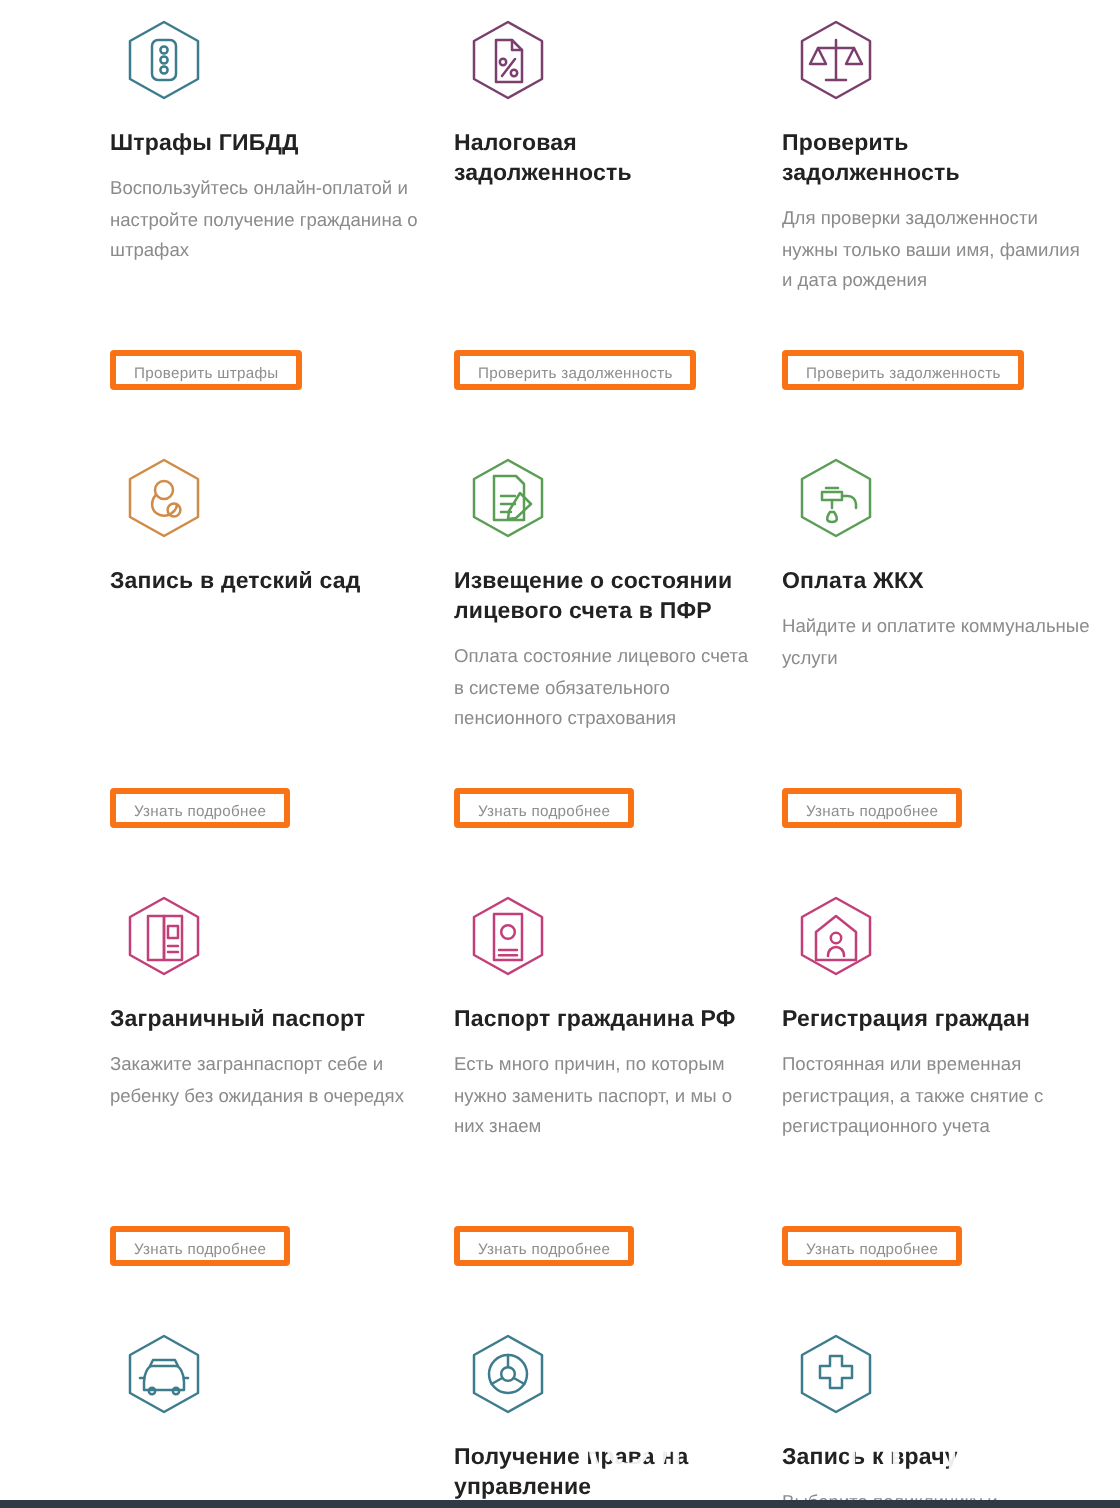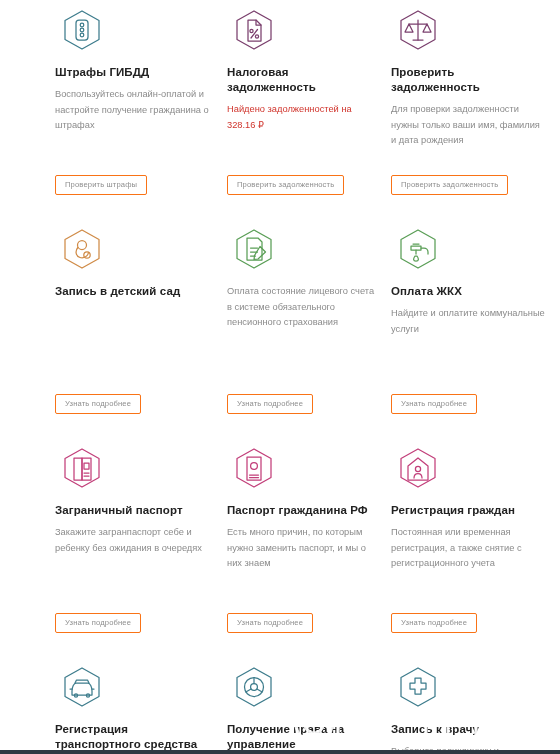--- a/index.html
+++ b/index.html
@@ -45,21 +45,21 @@
   }
   .card-desc.alert{color:#d0342c;}
   .card-btn{
     position:absolute;
     left:0;bottom:24px;
     min-width:86px;
     height:20px;
     padding:0 9px;
     box-sizing:border-box;
     background:#ffffff;
-    border:1px solid #f97316;
+    border:3px solid #f97316;
     border-radius:2px;
     color:#8e8e8e;
     font-size:7.6px;
     font-family:"Liberation Sans","DejaVu Sans",sans-serif;
     line-height:18px;
     text-align:center;
     letter-spacing:.15px;
     cursor:pointer;
     white-space:nowrap;
   }
@@ -100,21 +100,20 @@
           <svg viewBox="0 0 54 46" xmlns="http://www.w3.org/2000/svg">
             <path fill="none" stroke="#7a3f6d" stroke-width="1.25" stroke-linecap="round" stroke-linejoin="round" d="M27 4 L44 13.5 L44 32.5 L27 42 L10 32.5 L10 13.5 Z"></path>
             <path fill="none" stroke="#7a3f6d" stroke-width="1.25" stroke-linecap="round" stroke-linejoin="round" d="M21 13 h8 l5 5 v16 h-13 Z"></path>
             <path fill="none" stroke="#7a3f6d" stroke-width="1.25" stroke-linecap="round" stroke-linejoin="round" d="M29 13 v5 h5"></path>
             <circle fill="none" stroke="#7a3f6d" stroke-width="1.25" stroke-linecap="round" stroke-linejoin="round" cx="24.5" cy="24" r="1.6"></circle>
             <circle fill="none" stroke="#7a3f6d" stroke-width="1.25" stroke-linecap="round" stroke-linejoin="round" cx="30" cy="29.5" r="1.6"></circle>
             <path fill="none" stroke="#7a3f6d" stroke-width="1.25" stroke-linecap="round" stroke-linejoin="round" d="M30.5 22.5 L24 31"></path>
           </svg>
         </div>
         <div class="card-title">Налоговая задолженность</div>
-        <div class="card-desc alert">Найдено задолженностей на 328.16 ₽</div>
         <button class="card-btn">Проверить задолженность</button>
       </div>
       <div class="card">
         <div class="icon-wrap">
           <svg viewBox="0 0 54 46" xmlns="http://www.w3.org/2000/svg">
             <path fill="none" stroke="#7a3f6d" stroke-width="1.25" stroke-linecap="round" stroke-linejoin="round" d="M27 4 L44 13.5 L44 32.5 L27 42 L10 32.5 L10 13.5 Z"></path>
             <path fill="none" stroke="#7a3f6d" stroke-width="1.25" stroke-linecap="round" stroke-linejoin="round" d="M27 13 v20"></path>
             <path fill="none" stroke="#7a3f6d" stroke-width="1.25" stroke-linecap="round" stroke-linejoin="round" d="M18 17 h18"></path>
             <path fill="none" stroke="#7a3f6d" stroke-width="1.25" stroke-linecap="round" stroke-linejoin="round" d="M22 33 h10"></path>
             <path fill="none" stroke="#7a3f6d" stroke-width="1.25" stroke-linecap="round" stroke-linejoin="round" d="M18 17 L14 25 h8 Z"></path>
@@ -139,20 +138,21 @@
       </div>
       <div class="card">
         <div class="icon-wrap">
           <svg viewBox="0 0 54 46" xmlns="http://www.w3.org/2000/svg">
             <path fill="none" stroke="#5a9e56" stroke-width="1.25" stroke-linecap="round" stroke-linejoin="round" d="M27 4 L44 13.5 L44 32.5 L27 42 L10 32.5 L10 13.5 Z"></path>
             <path fill="none" stroke="#5a9e56" stroke-width="1.25" stroke-linecap="round" stroke-linejoin="round" d="M20 12 h11 l4 4 v18 h-15 Z"></path>
             <path fill="none" stroke="#5a9e56" stroke-width="1.25" stroke-linecap="round" stroke-linejoin="round" d="M23.5 22 h7 M23.5 26 h7 M23.5 30 h5"></path>
             <path fill="none" stroke="#5a9e56" stroke-width="1.25" stroke-linecap="round" stroke-linejoin="round" d="M33 20.5 L38.5 26 L31 33 L27 33.5 L27.5 29.5 Z"></path>
           </svg>
         </div>
+        <div class="card-title">Извещение о состоянии лицевого счета в ПФР</div>
         <div class="card-desc">Оплата состояние лицевого счета в системе обязательного пенсионного страхования</div>
         <button class="card-btn">Узнать подробнее</button>
       </div>
       <div class="card">
         <div class="icon-wrap">
           <svg viewBox="0 0 54 46" xmlns="http://www.w3.org/2000/svg">
             <path fill="none" stroke="#5a9e56" stroke-width="1.25" stroke-linecap="round" stroke-linejoin="round" d="M27 4 L44 13.5 L44 32.5 L27 42 L10 32.5 L10 13.5 Z"></path>
             <path fill="none" stroke="#5a9e56" stroke-width="1.25" stroke-linecap="round" stroke-linejoin="round" d="M20 20 h10 v4 h-10 Z"></path>
             <path fill="none" stroke="#5a9e56" stroke-width="1.25" stroke-linecap="round" stroke-linejoin="round" d="M30 22 h3 a4 4 0 0 1 4 4 v2"></path>
             <path fill="none" stroke="#5a9e56" stroke-width="1.25" stroke-linecap="round" stroke-linejoin="round" d="M25 24 v4"></path>
@@ -208,21 +208,20 @@
         <div class="icon-wrap">
           <svg viewBox="0 0 54 46" xmlns="http://www.w3.org/2000/svg">
             <path fill="none" stroke="#3d7c8c" stroke-width="1.25" stroke-linecap="round" stroke-linejoin="round" d="M27 4 L44 13.5 L44 32.5 L27 42 L10 32.5 L10 13.5 Z"></path>
             <path fill="none" stroke="#3d7c8c" stroke-width="1.25" stroke-linecap="round" stroke-linejoin="round" d="M17 27 c0-4 2-8 4-8 h12 c2 0 4 4 4 8 v4 h-20 Z"></path>
             <path fill="none" stroke="#3d7c8c" stroke-width="1.25" stroke-linecap="round" stroke-linejoin="round" d="M20 19 l1.5-3 h11 l1.5 3"></path>
             <circle fill="none" stroke="#3d7c8c" stroke-width="1.25" stroke-linecap="round" stroke-linejoin="round" cx="21" cy="31.5" r="1.6"></circle>
             <circle fill="none" stroke="#3d7c8c" stroke-width="1.25" stroke-linecap="round" stroke-linejoin="round" cx="33" cy="31.5" r="1.6"></circle>
             <path fill="none" stroke="#3d7c8c" stroke-width="1.25" stroke-linecap="round" stroke-linejoin="round" d="M17 25 h-2 M37 25 h2"></path>
           </svg>
         </div>
-        <div class="card-title">Регистрация транспортного средства</div>
       </div>
       <div class="card">
         <div class="icon-wrap">
           <svg viewBox="0 0 54 46" xmlns="http://www.w3.org/2000/svg">
             <path fill="none" stroke="#3d7c8c" stroke-width="1.25" stroke-linecap="round" stroke-linejoin="round" d="M27 4 L44 13.5 L44 32.5 L27 42 L10 32.5 L10 13.5 Z"></path>
             <circle fill="none" stroke="#3d7c8c" stroke-width="1.25" stroke-linecap="round" stroke-linejoin="round" cx="27" cy="23" r="9.5"></circle>
             <circle fill="none" stroke="#3d7c8c" stroke-width="1.25" stroke-linecap="round" stroke-linejoin="round" cx="27" cy="23" r="3.4"></circle>
             <path fill="none" stroke="#3d7c8c" stroke-width="1.25" stroke-linecap="round" stroke-linejoin="round" d="M27 13.5 v6 M18.8 28 l5.3-3 M35.2 28 l-5.3-3"></path>
           </svg>
         </div>

